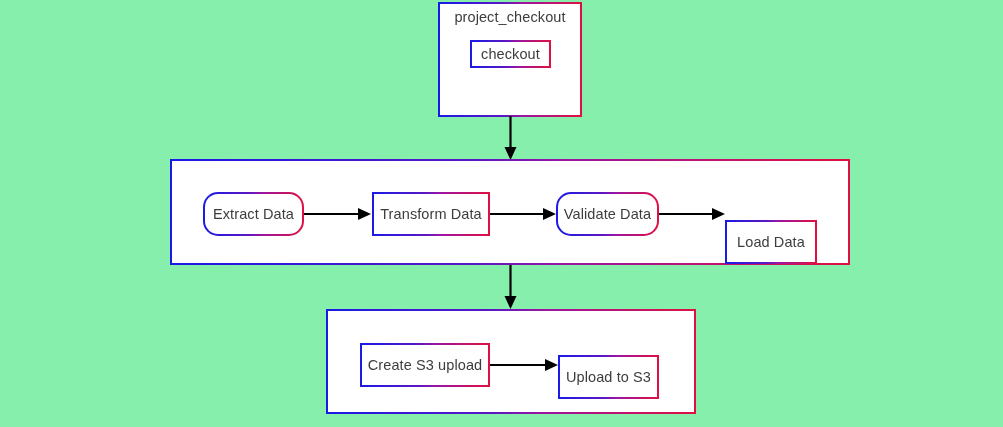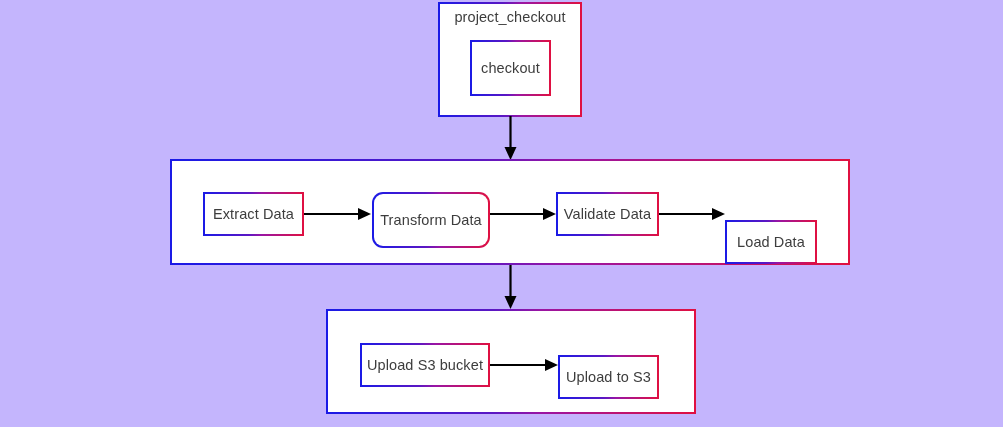--- a/index.html
+++ b/index.html
@@ -8,21 +8,21 @@
     background: #ffffff;
   }
   body {
     font-family: "Liberation Sans", sans-serif;
     -webkit-font-smoothing: antialiased;
   }
   #canvas {
     position: relative;
     width: 1003px;
     height: 427px;
-    background: #c4b5fd;
+    background: #86efac;
     overflow: hidden;
   }
 
   
   .gbox {
     position: absolute;
     box-sizing: border-box;
     background:
       linear-gradient(#ffffff, #ffffff) padding-box,
       linear-gradient(90deg, #1a1ae6 0%, #5a17c4 45%, #9a15a3 58%, #e01040 100%) border-box;
@@ -66,57 +66,57 @@
 </style>
 </head>
 <body>
 
 <div id="canvas">
 
   <div class="gbox cluster" style="left:438px; top:2px; width:144px; height:115px;">
   </div>
   <div class="cluster-label" style="left:438px; top:10px; width:144px;">project_checkout</div>
 
-  <div class="gbox node" style="left:470px; top:40px; width:81px; height:56px;">
+  <div class="gbox node" style="left:470px; top:40px; width:81px; height:28px;">
     <span class="node-label">checkout</span>
   </div>
 
   <div class="arrow" style="left:500px; top:116px; width:22px; height:45px;">
     <svg width="22" height="45" viewBox="0 0 22 45">
       <line x1="10.5" y1="0" x2="10.5" y2="35" stroke="#000000" stroke-width="2.2"></line>
       <polygon points="10.5,44 4.5,31 16.5,31" fill="#000000"></polygon>
     </svg>
   </div>
 
   <div class="gbox cluster" style="left:170px; top:159px; width:680px; height:106px;">
   </div>
 
-  <div class="gbox node" style="left:203px; top:192px; width:101px; height:44px;">
+  <div class="gbox node" style="left:203px; top:192px; width:101px; height:44px;border-radius:15px;">
     <span class="node-label">Extract Data</span>
   </div>
 
   <div class="arrow" style="left:304px; top:203px; width:68px; height:22px;">
     <svg width="68" height="22" viewBox="0 0 68 22">
       <line x1="0" y1="11" x2="57" y2="11" stroke="#000000" stroke-width="2.2"></line>
       <polygon points="67,11 54,5 54,17" fill="#000000"></polygon>
     </svg>
   </div>
 
-  <div class="gbox node" style="left:372px; top:192px; width:118px; height:56px;border-radius:11px;">
+  <div class="gbox node" style="left:372px; top:192px; width:118px; height:44px;">
     <span class="node-label">Transform Data</span>
   </div>
 
   <div class="arrow" style="left:490px; top:203px; width:67px; height:22px;">
     <svg width="67" height="22" viewBox="0 0 67 22">
       <line x1="0" y1="11" x2="56" y2="11" stroke="#000000" stroke-width="2.2"></line>
       <polygon points="66,11 53,5 53,17" fill="#000000"></polygon>
     </svg>
   </div>
 
-  <div class="gbox node" style="left:556px; top:192px; width:103px; height:44px;">
+  <div class="gbox node" style="left:556px; top:192px; width:103px; height:44px;border-radius:15px;">
     <span class="node-label">Validate Data</span>
   </div>
 
   <div class="arrow" style="left:659px; top:203px; width:67px; height:22px;">
     <svg width="67" height="22" viewBox="0 0 67 22">
       <line x1="0" y1="11" x2="56" y2="11" stroke="#000000" stroke-width="2.2"></line>
       <polygon points="66,11 53,5 53,17" fill="#000000"></polygon>
     </svg>
   </div>
 
@@ -128,21 +128,21 @@
     <svg width="22" height="45" viewBox="0 0 22 45">
       <line x1="10.5" y1="0" x2="10.5" y2="35" stroke="#000000" stroke-width="2.2"></line>
       <polygon points="10.5,44 4.5,31 16.5,31" fill="#000000"></polygon>
     </svg>
   </div>
 
   <div class="gbox cluster" style="left:326px; top:309px; width:370px; height:105px;">
   </div>
 
   <div class="gbox node" style="left:360px; top:343px; width:130px; height:44px;">
-    <span class="node-label">Upload S3 bucket</span>
+    <span class="node-label">Create S3 upload</span>
   </div>
 
   <div class="arrow" style="left:490px; top:354px; width:69px; height:22px;">
     <svg width="69" height="22" viewBox="0 0 69 22">
       <line x1="0" y1="11" x2="58" y2="11" stroke="#000000" stroke-width="2.2"></line>
       <polygon points="68,11 55,5 55,17" fill="#000000"></polygon>
     </svg>
   </div>
 
   <div class="gbox node" style="left:558px; top:343px; width:101px; height:44px;margin-top:12px;">

